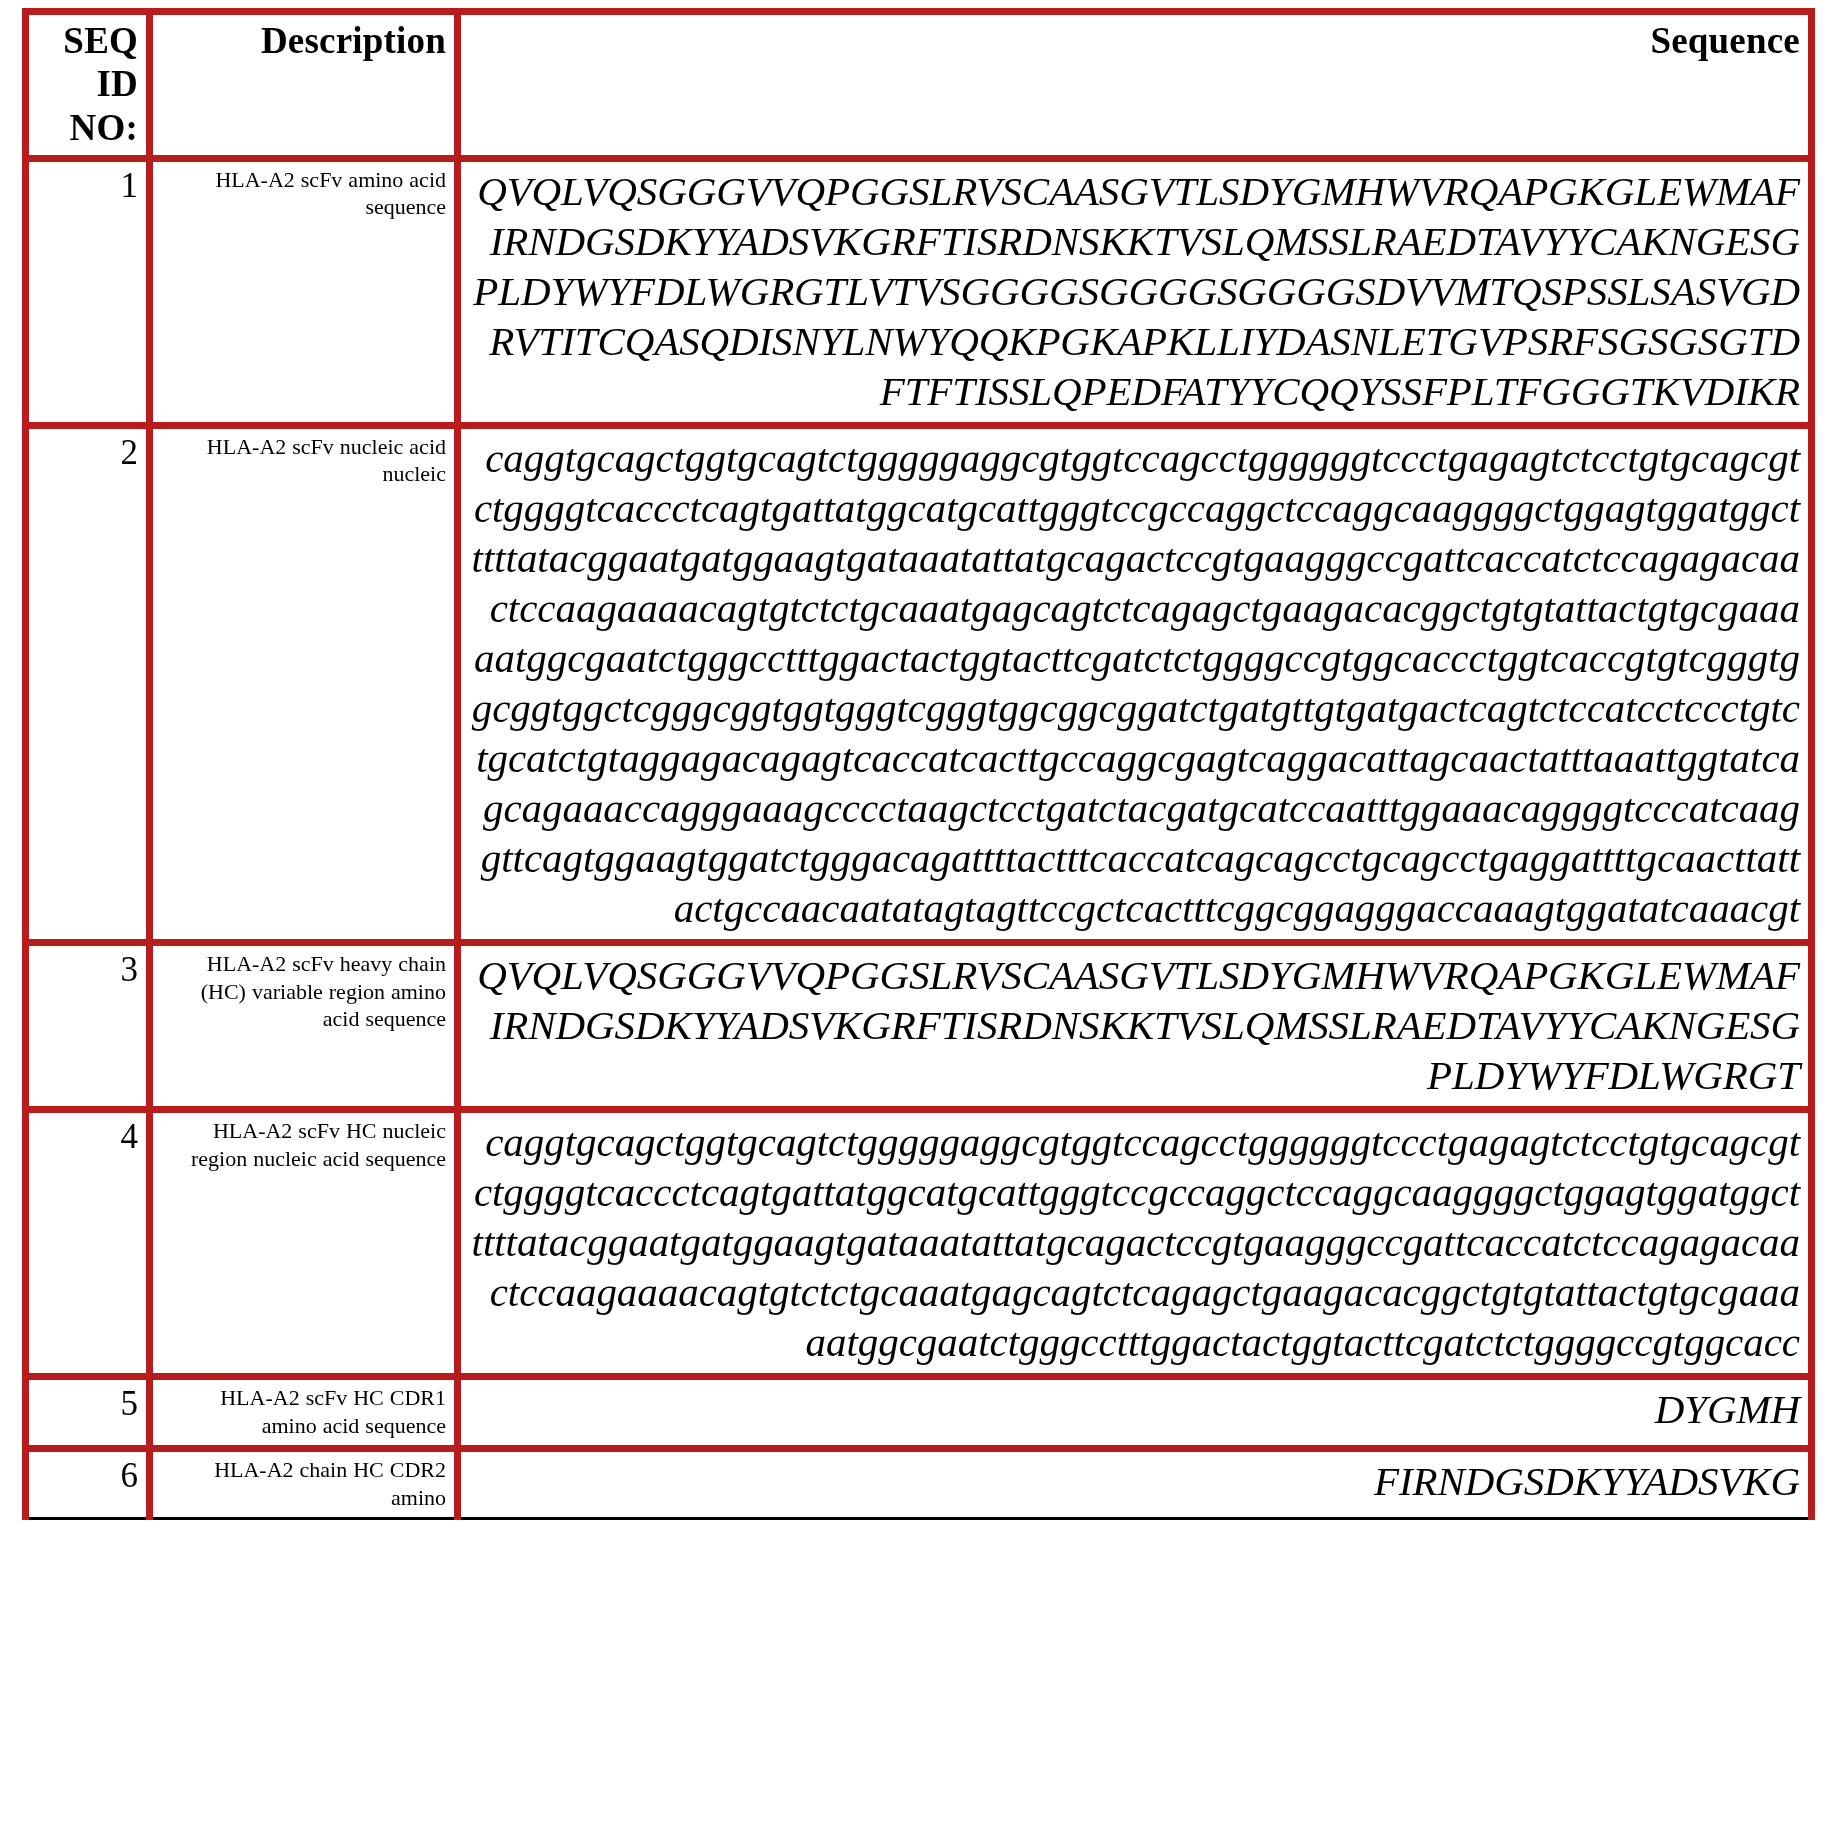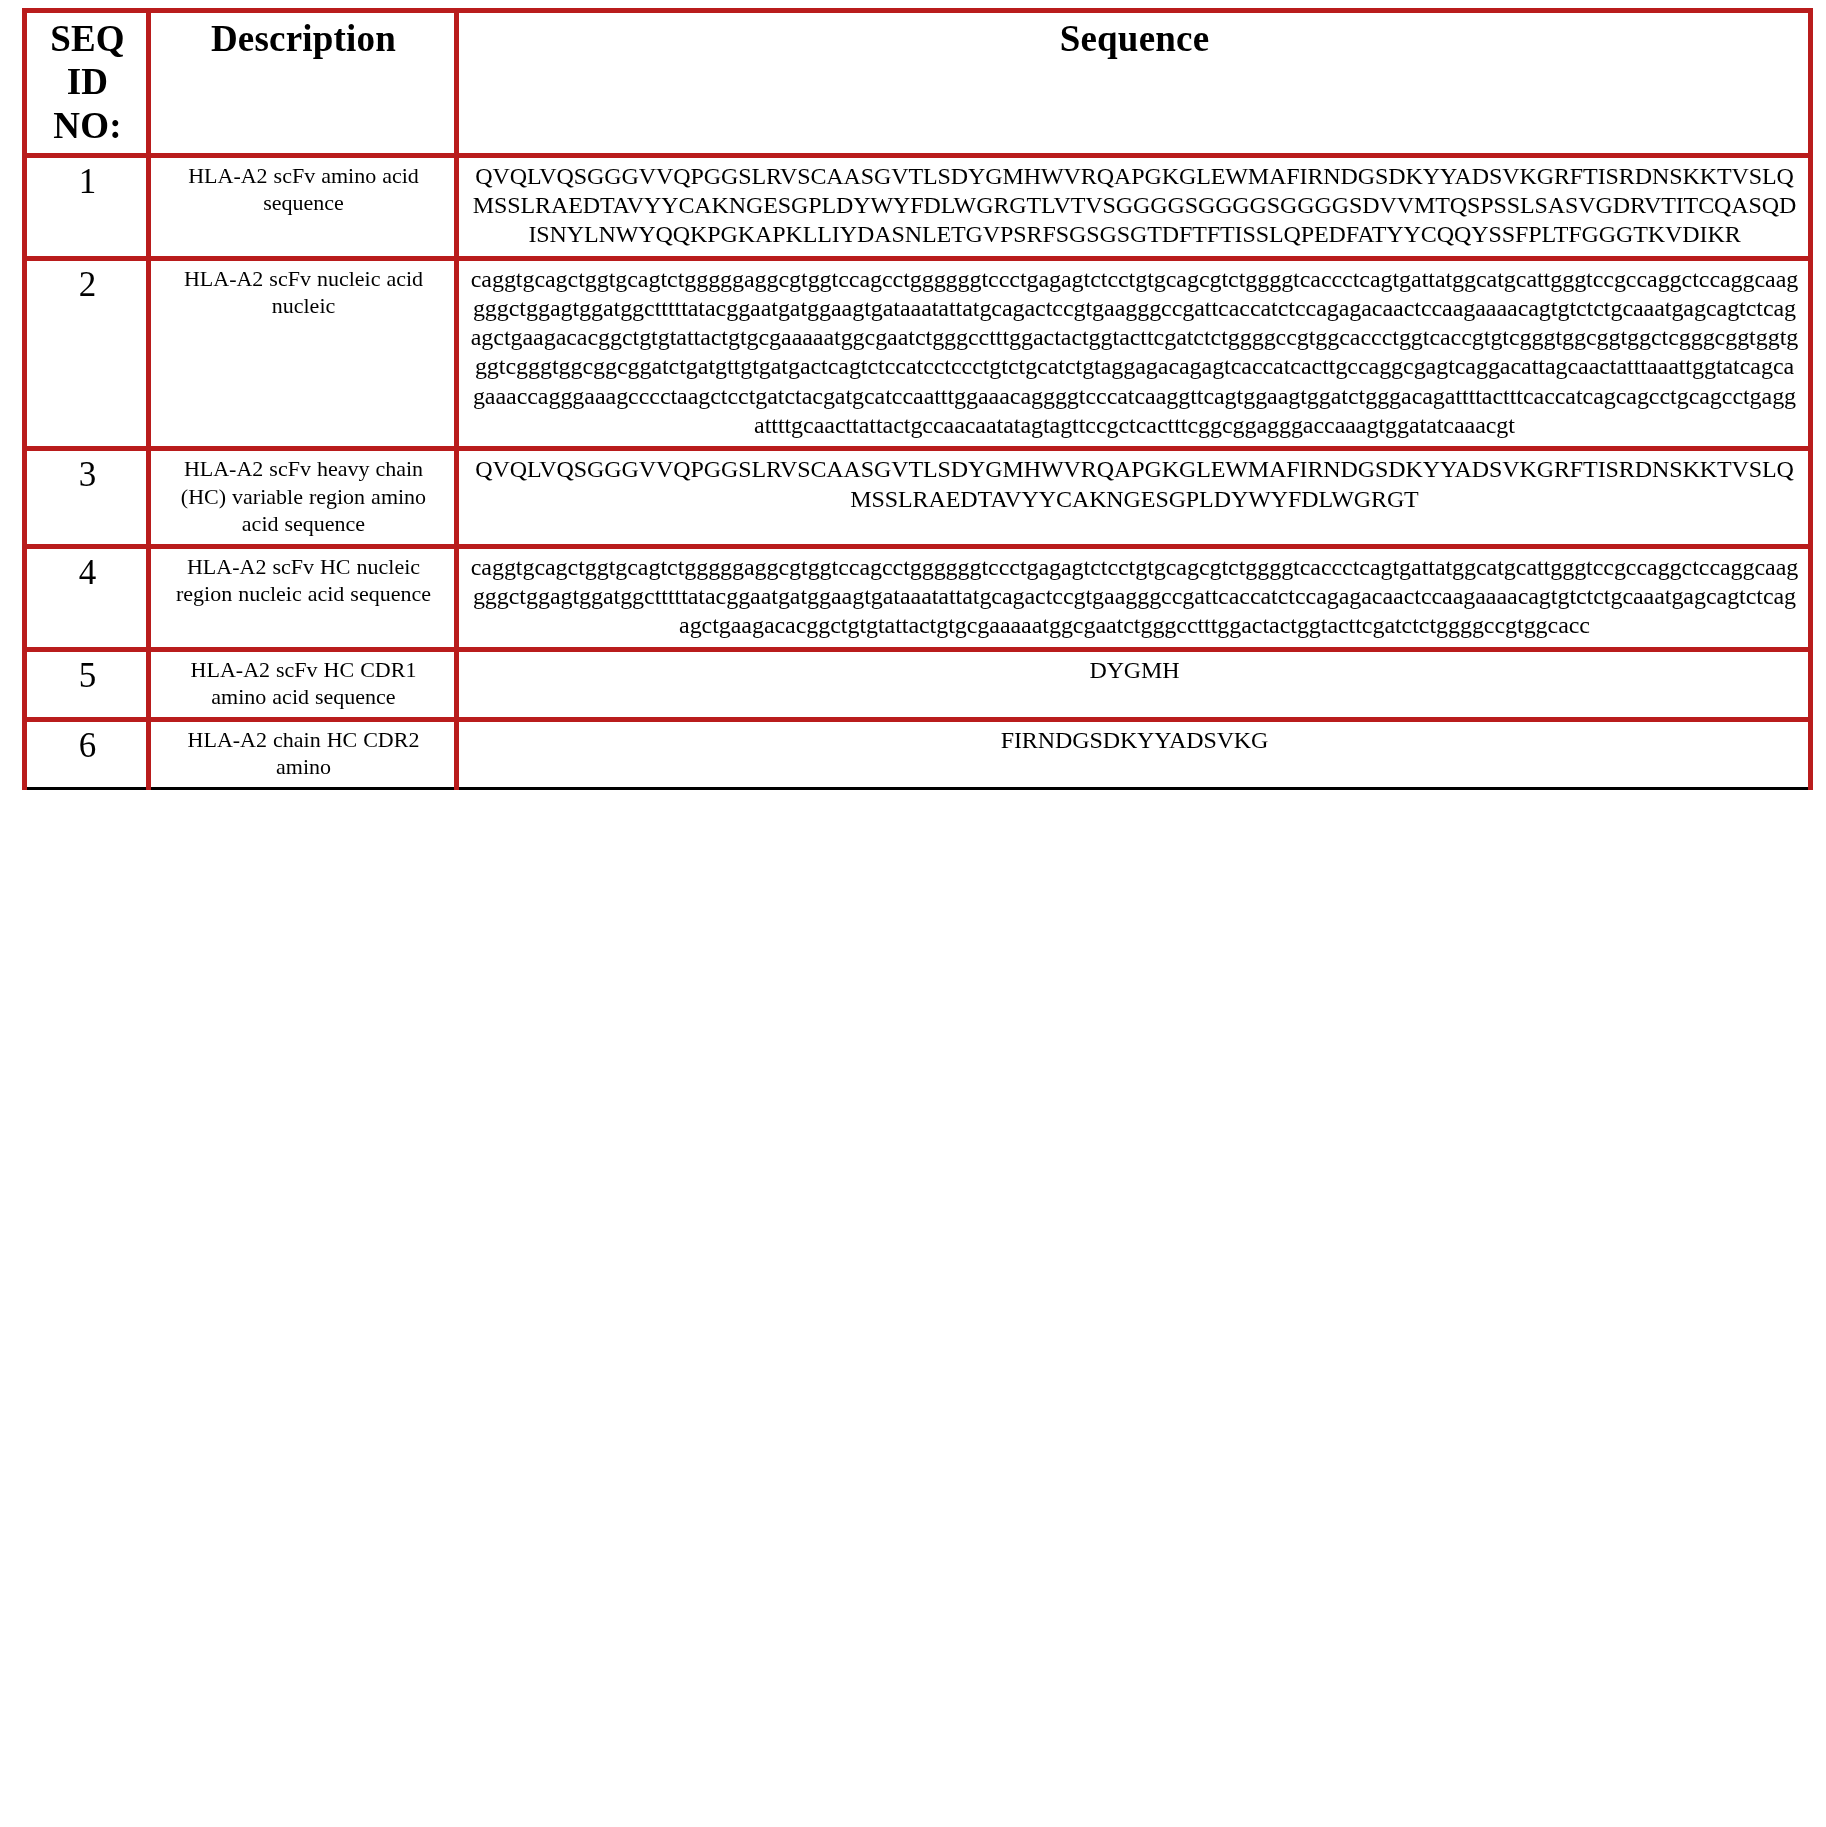--- a/index.html
+++ b/index.html
@@ -26,24 +26,24 @@
     width: 1786px;
     table-layout: fixed;
     border: 3px solid #000;
   }
   table.seq-table col.c-id { width: 124px; }
   table.seq-table col.c-desc { width: 308px; }
   table.seq-table col.c-seq { width: 1354px; }
 
   table.seq-table th,
   table.seq-table td {
-    border: 5px solid #b91c1c;
+    border: 7px solid #b91c1c;
     vertical-align: top;
     padding: 4px 8px 6px 10px;
-    text-align: center;
+    text-align: right;
   }
   table.seq-table th {
     font-weight: bold;
     font-size: 37px;
     line-height: 1.17;
     letter-spacing: 0.2px;
   }
   th.h-id { padding-right: 2px; }
 
   td.id-cell {
@@ -51,26 +51,27 @@
     line-height: 1.17;
     padding-top: 5px;
   }
   td.desc-cell {
     font-size: 22px;
     line-height: 1.25;
     padding-top: 5px;
     word-spacing: 0.5px;
   }
   td.seq-cell {
-    font-size: 24px;
+    font-size: 41px;
     line-height: 1.22;
     padding-top: 5px;
     word-break: break-all;
     overflow-wrap: anywhere;
     letter-spacing: -0.15px;
+    font-style: italic;
   }
   td.seq-cell.aa {
     letter-spacing: -0.1px;
   }
   td.seq-cell.na {
     letter-spacing: -0.05px;
   }
   .seq-text {
     display: block;
     white-space: normal;

